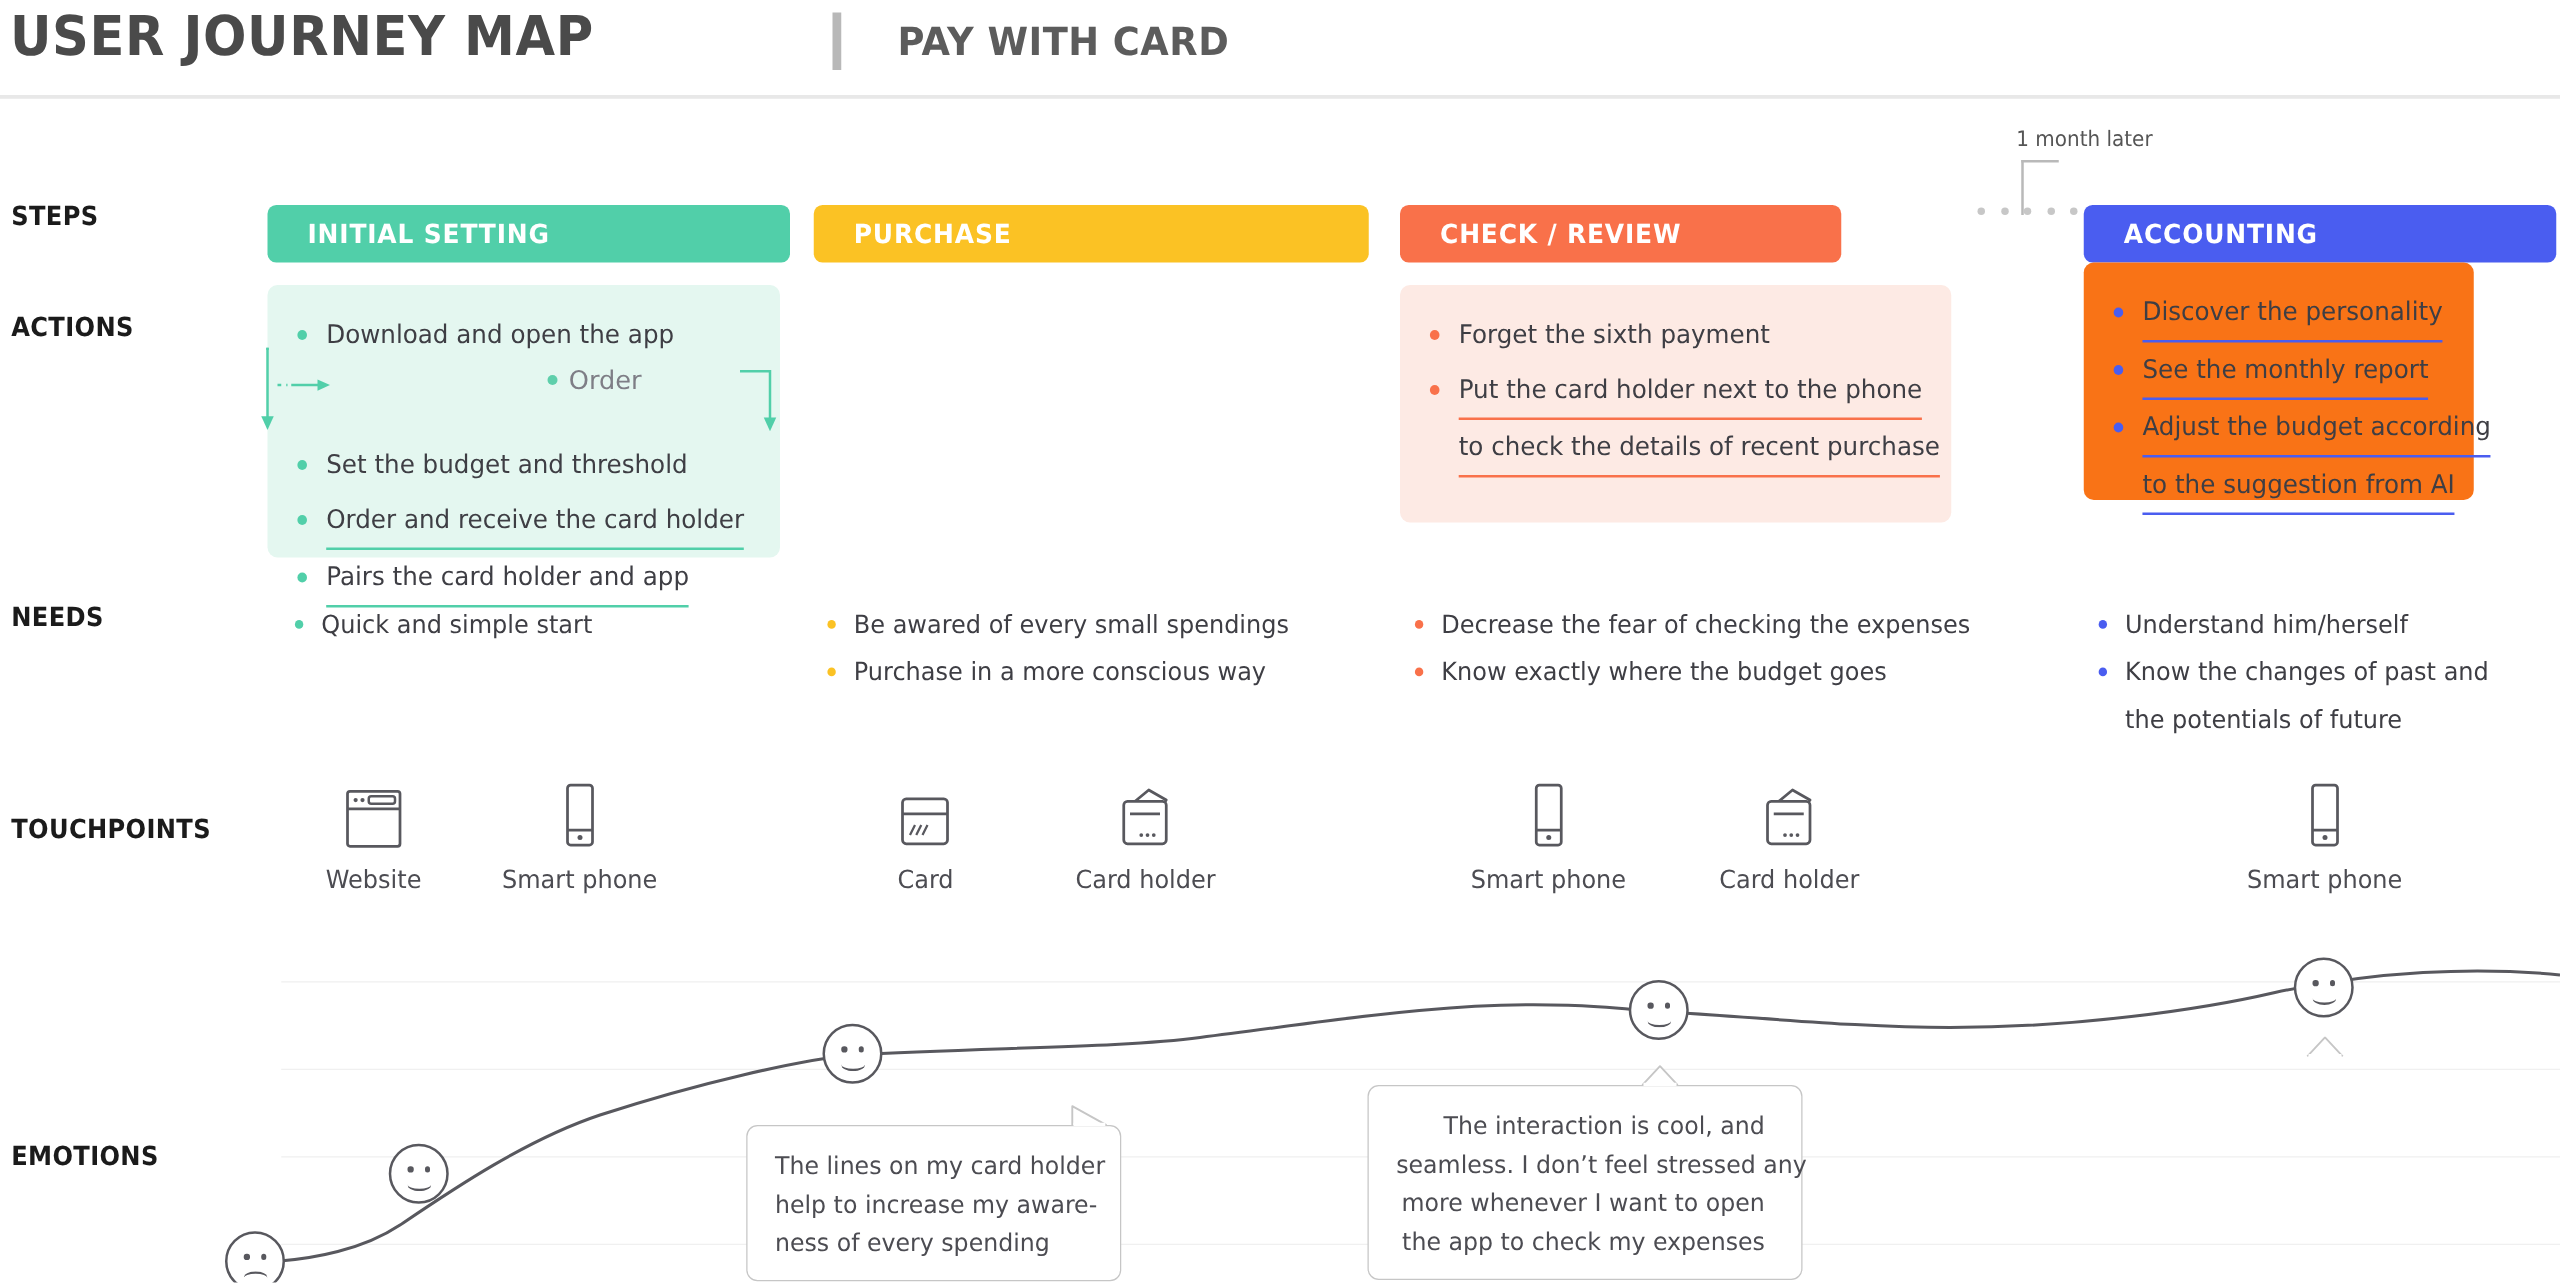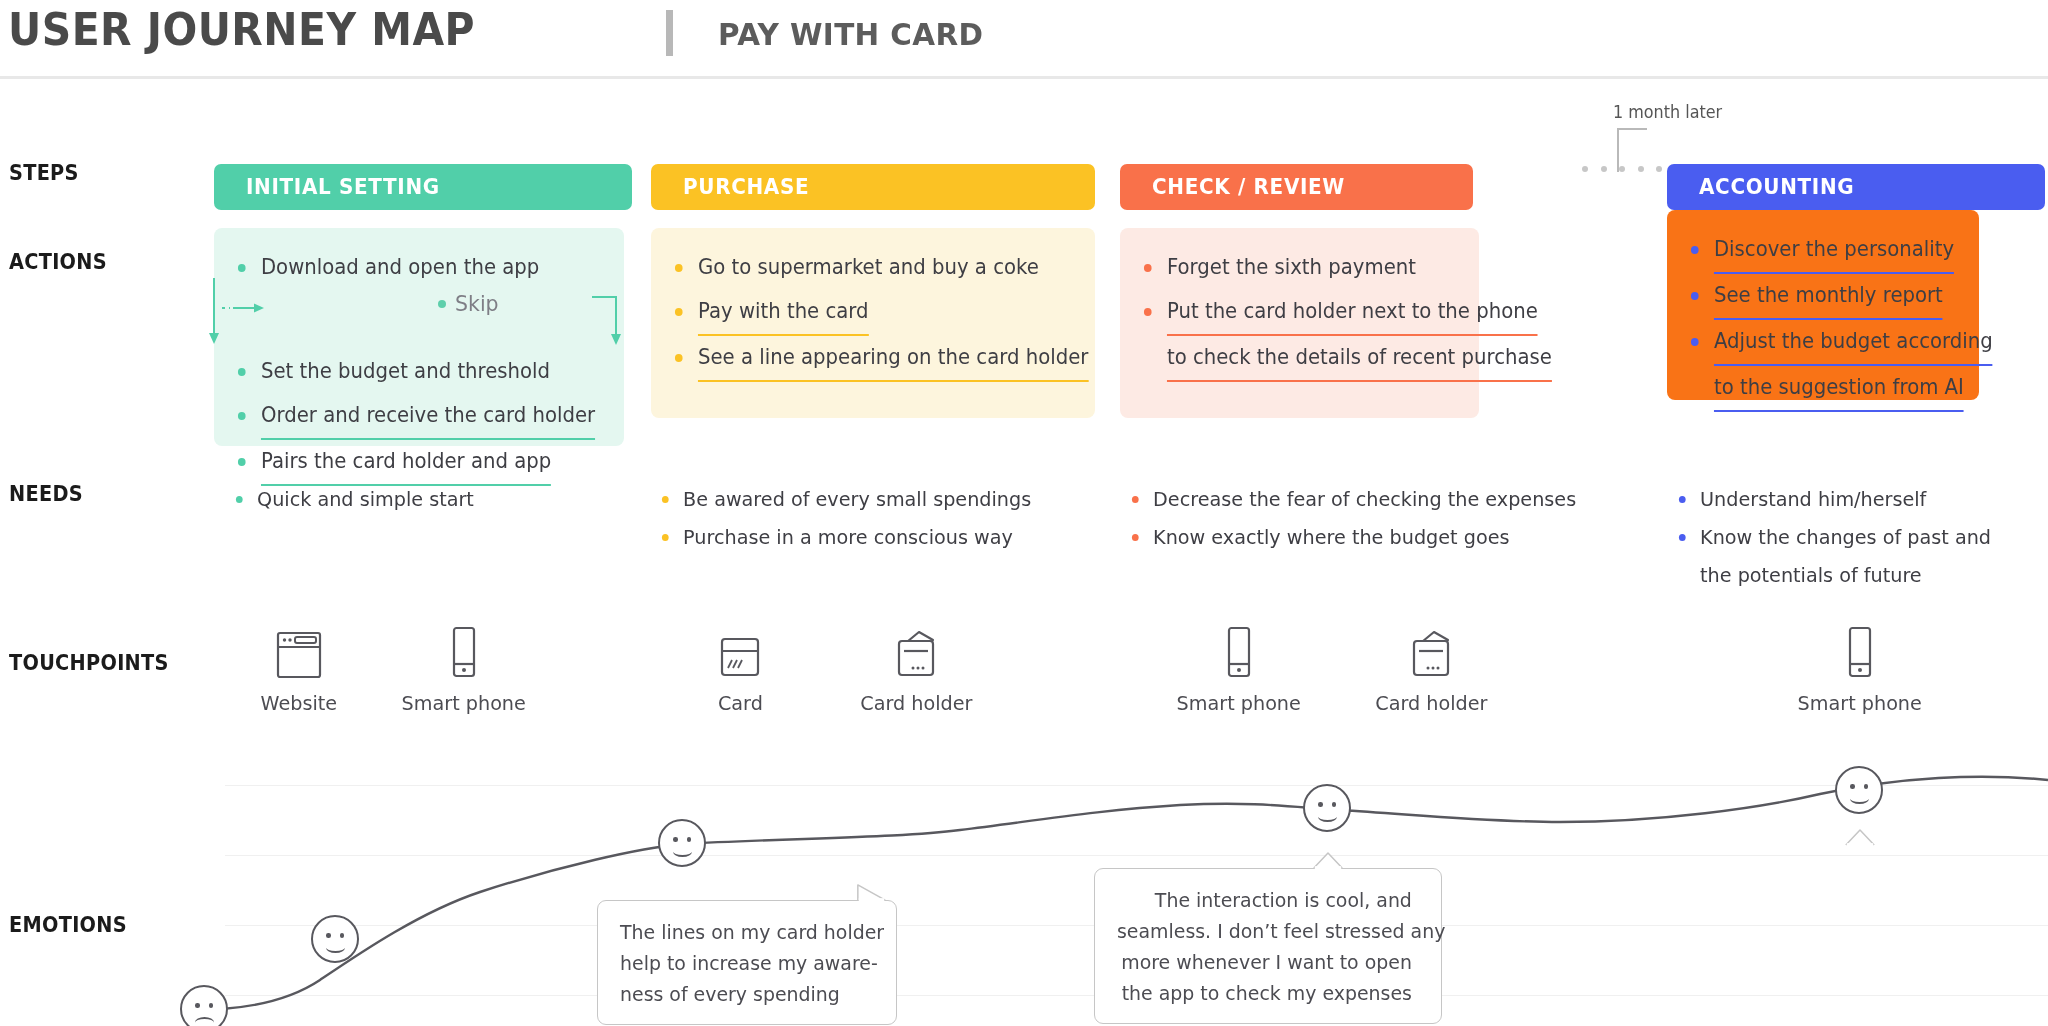--- a/index.html
+++ b/index.html
@@ -242,44 +242,28 @@
 
   <svg class="skip-branch" viewBox="0 0 200 72">
     <path d="M14 0 L14 58" stroke="#51cfa9" stroke-width="2" fill="none"></path>
     <path d="M14 66 L9 55 L19 55 Z" fill="#51cfa9"></path>
     <path d="M22 30 L30 30" stroke="#51cfa9" stroke-width="2" stroke-dasharray="3 4" fill="none"></path>
     <path d="M33 30 L58 30" stroke="#51cfa9" stroke-width="2" fill="none"></path>
     <path d="M64 30 L54 25.5 L54 34.5 Z" fill="#51cfa9"></path>
     <path d="M14 0 L14 2" stroke="#51cfa9" stroke-width="2"></path>
   </svg>
   <div class="skip-bullet"></div>
-  <div class="skip-label">Skip</div>
+  <div class="skip-label">Order</div>
   <svg style="position:absolute; left:592px; top:288px; width:34px; height:62px;" viewBox="0 0 34 62">
     <path d="M0 9 L24 9 L24 48" stroke="#51cfa9" stroke-width="2" fill="none"></path>
     <path d="M24 57 L19 46 L29 46 Z" fill="#51cfa9"></path>
   </svg>
 
-  <div class="actions-box" style="left:651px; top:228px; width:444px; height:190px; background:#fdf5dd;">
-    <ul class="act-list">
-      <li class="act-item" style="color:#fbc224;">
-        <span class="bullet" style="background:#fbc224;"></span>
-        <span class="txt" style="color:#3e3e44;">Go to supermarket and buy a coke</span>
-      </li>
-      <li class="act-item ul" style="color:#fbc224;">
-        <span class="bullet" style="background:#fbc224;"></span>
-        <span class="txt" style="color:#3e3e44; border-color:#fbc224;">Pay with the card</span>
-      </li>
-      <li class="act-item ul" style="color:#fbc224;">
-        <span class="bullet" style="background:#fbc224;"></span>
-        <span class="txt" style="color:#3e3e44; border-color:#fbc224;">See a line appearing on the card holder</span>
-      </li>
-    </ul>
-  </div>
-
-  <div class="actions-box" style="left:1120px; top:228px; width:359px; height:190px; background:#fdeae4;">
+
+  <div class="actions-box" style="left:1120px; top:228px; width:441px; height:190px; background:#fdeae4;">
     <ul class="act-list">
       <li class="act-item" style="color:#f9714a;">
         <span class="bullet" style="background:#f9714a;"></span>
         <span class="txt" style="color:#3e3e44;">Forget the sixth payment</span>
       </li>
       <li class="act-item ul" style="color:#f9714a;">
         <span class="bullet" style="background:#f9714a;"></span>
         <span class="txt" style="color:#3e3e44; border-color:#f9714a;">Put the card holder next to the phone</span>
       </li>
       <li class="act-item ul cont" style="color:#f9714a;">

